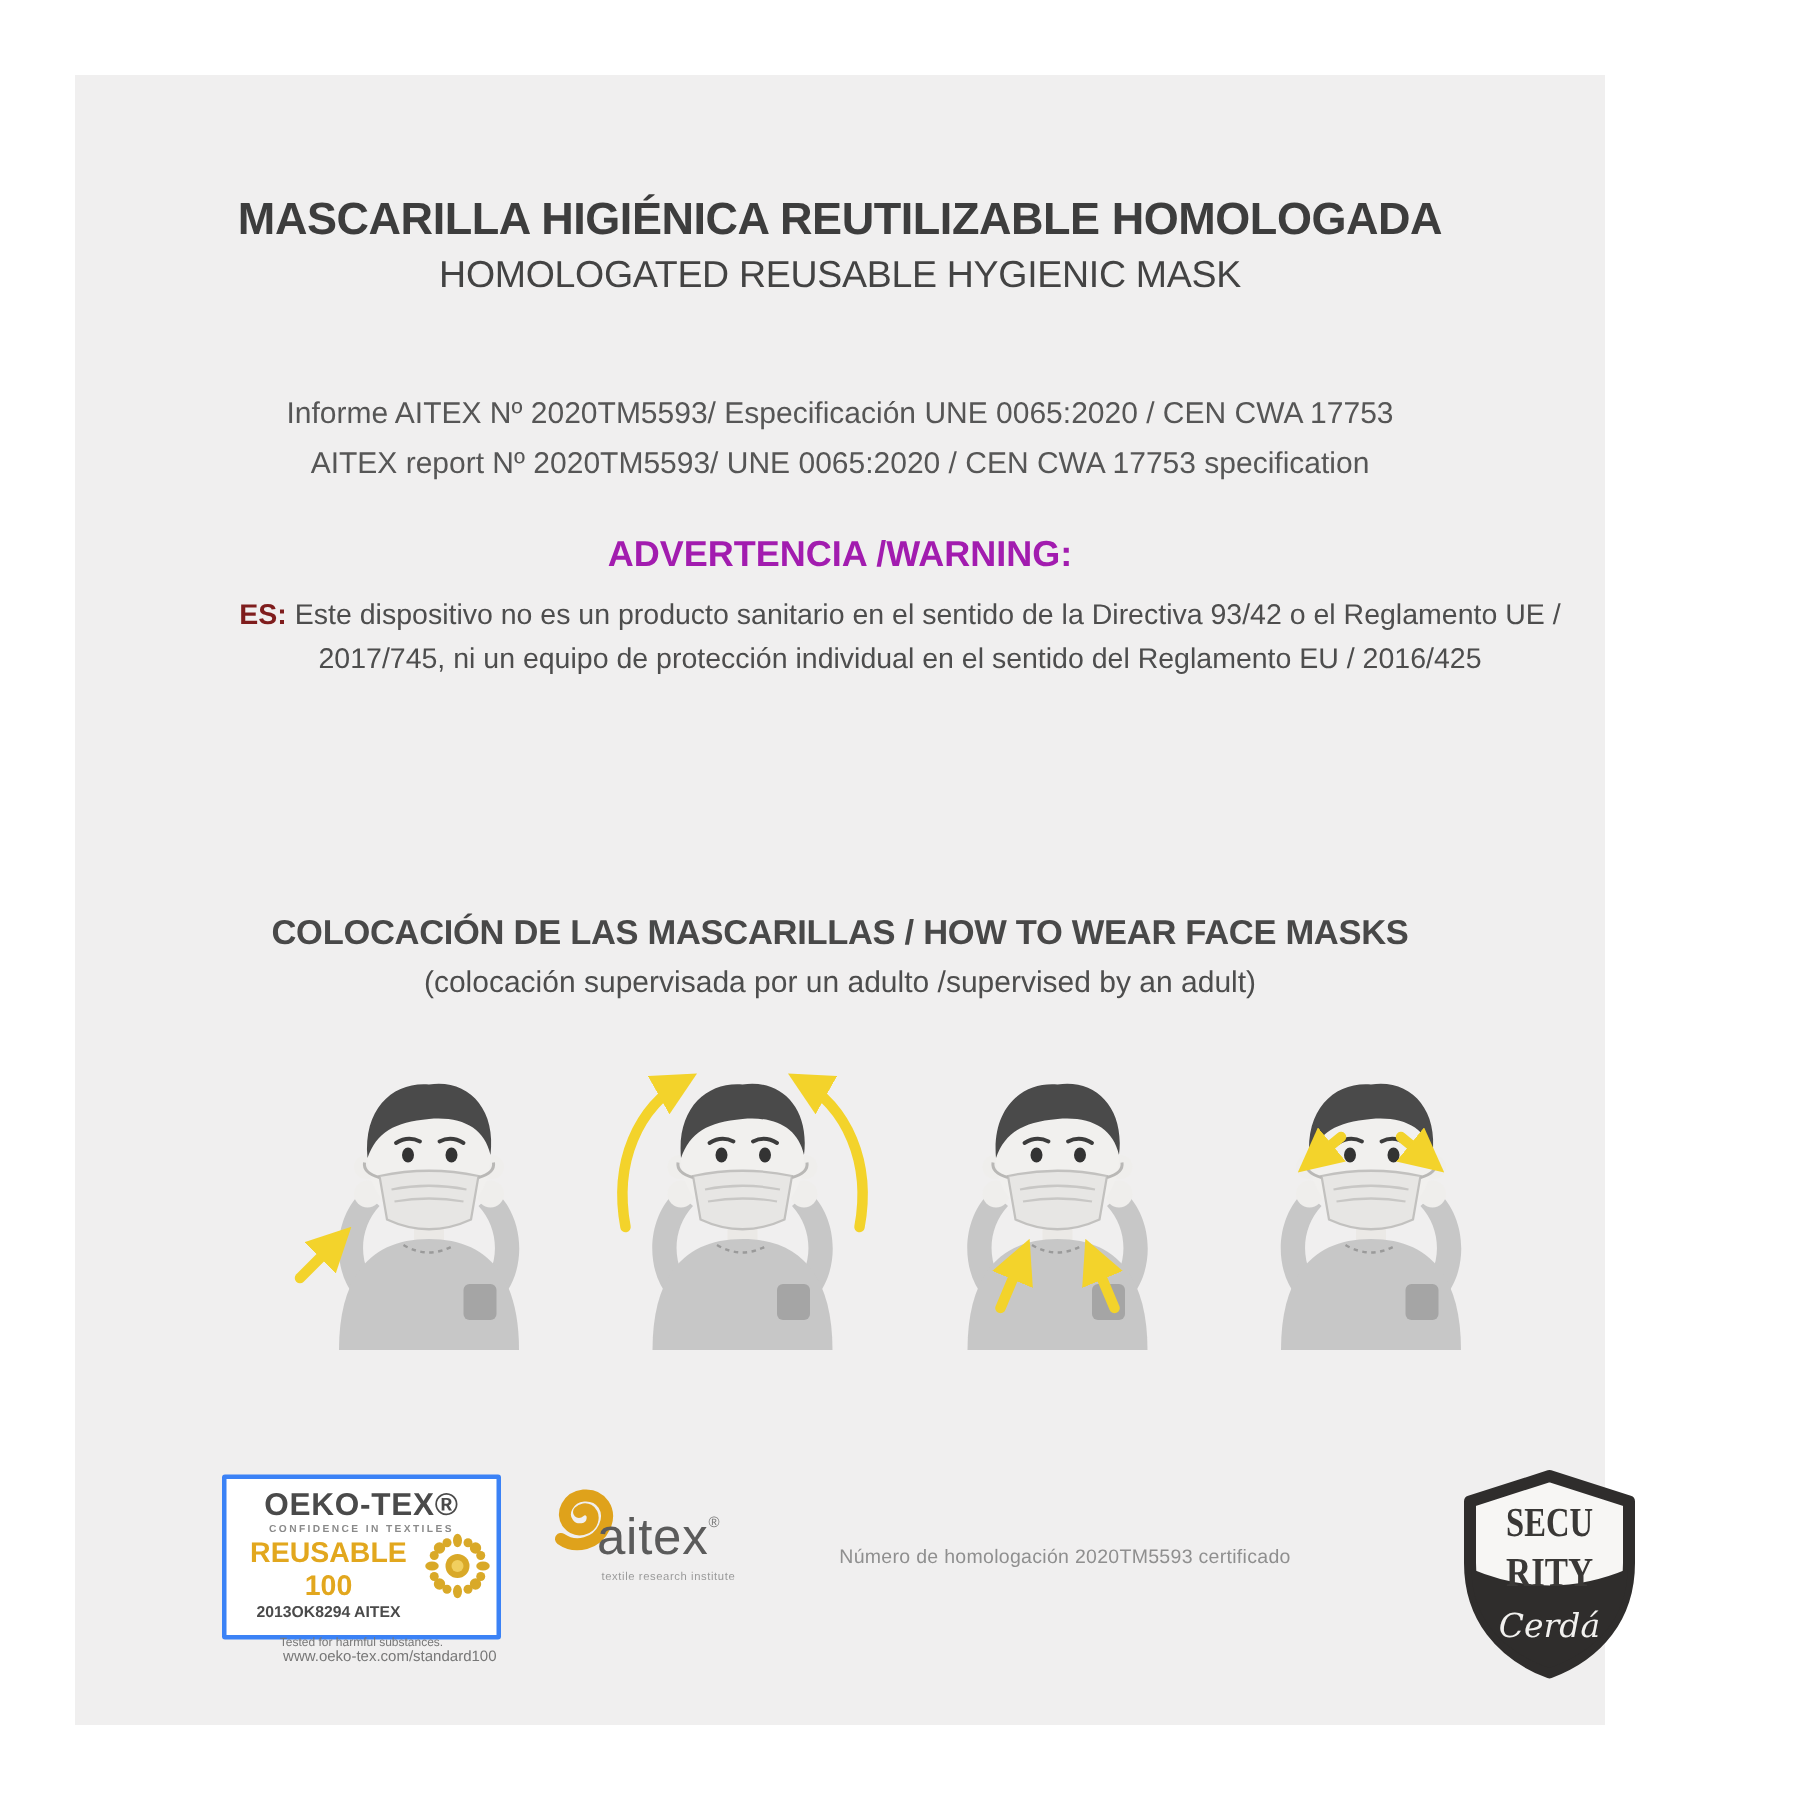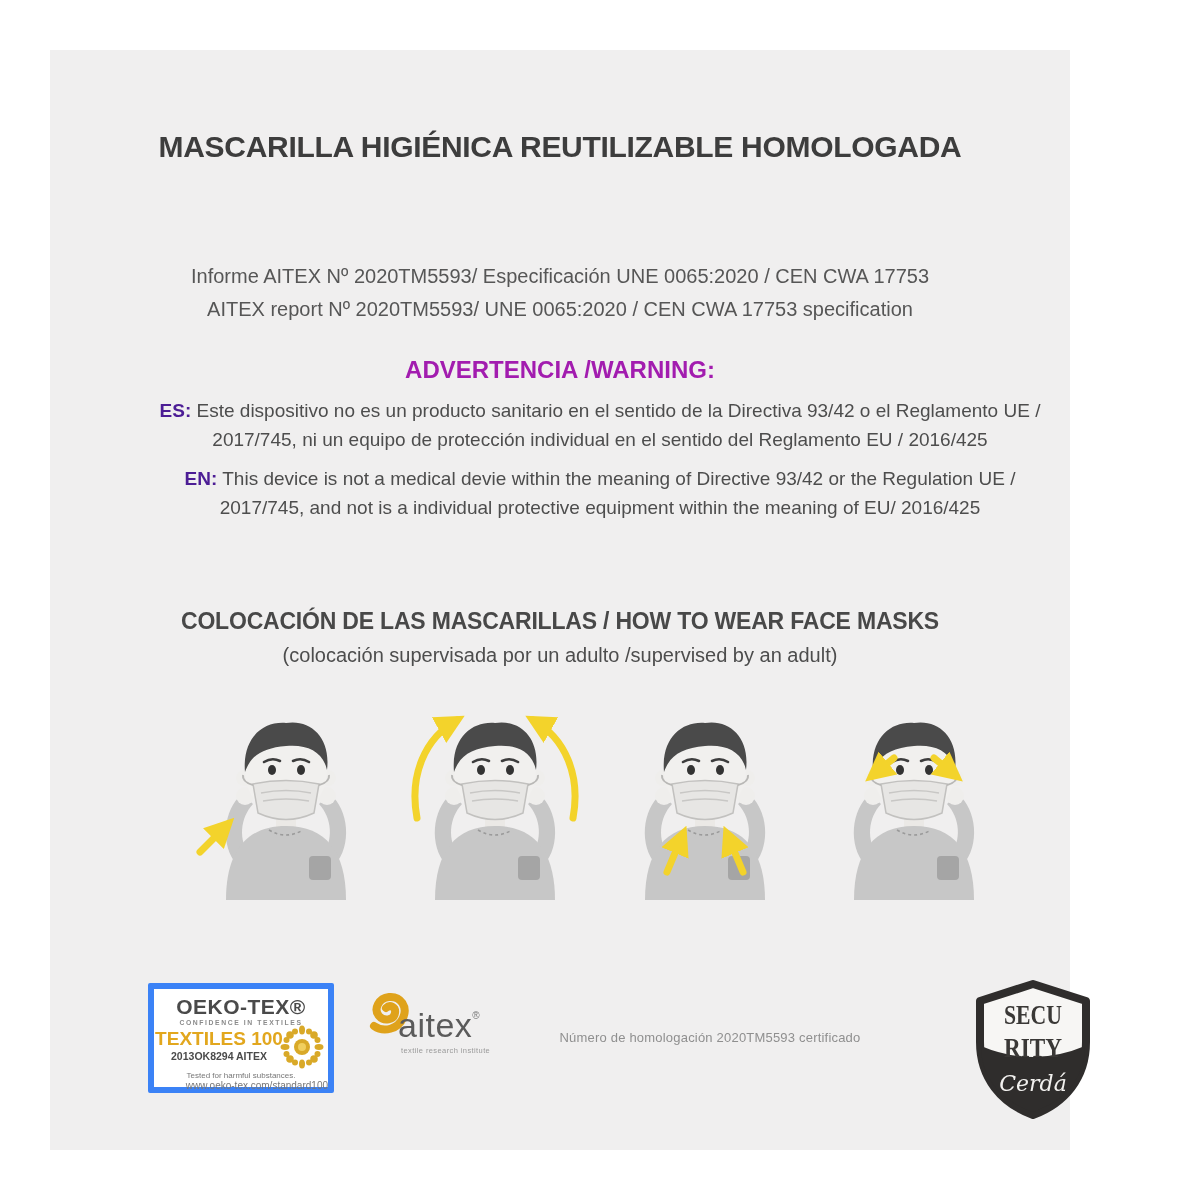--- a/index.html
+++ b/index.html
@@ -12,34 +12,34 @@
   .panel{
     position:absolute;left:50px;top:50px;width:1020px;height:1100px;
     background:#f0efef;
   }
   .center{position:absolute;left:0;right:0;text-align:center;}
   .title-es{top:80px;font-size:30px;font-weight:bold;color:#3d3d3d;letter-spacing:-0.3px;}
   .title-en{top:119px;font-size:25px;font-weight:500;color:#434343;letter-spacing:-0.2px;}
   .report{top:210px;font-size:20px;color:#565656;line-height:33px;}
   .warn-head{top:306px;font-size:24px;font-weight:600;color:#a21caf;}
   .para{font-size:19px;color:#4d4d4d;line-height:29px;width:900px;left:100px;right:auto;}
-  .para b{color:#4c1d95;}
+  .para b{color:#7f1d1d;}
   .para-es{top:346px;}
   .para-en{top:414px;}
   .howto-head{top:558px;font-size:23px;font-weight:600;color:#484848;letter-spacing:-0.2px;}
   .howto-sub{top:594px;font-size:20px;color:#4d4d4d;}
   .steps-row{
     position:absolute;top:650px;left:140px;width:820px;height:200px;
     display:flex;justify-content:space-between;align-items:flex-end;
   }
   .step{width:192px;height:200px;}
   
   .oeko-box{
     position:absolute;left:98px;top:933px;width:186px;height:110px;
-    background:#ffffff;border:6px solid #3b82f6;border-radius:2px;
+    background:#ffffff;border:3px solid #3b82f6;border-radius:2px;
     text-align:center;box-sizing:border-box;padding-top:7px;
   }
   .oeko-brand{font-size:21px;font-weight:bold;color:#4a4a4a;letter-spacing:0.5px;line-height:22px;}
   .oeko-tag{font-size:6.8px;letter-spacing:1.6px;color:#8a8a8a;font-weight:bold;line-height:10px;}
   .oeko-std{font-size:19px;font-weight:bold;color:#e2a71e;line-height:22px;margin-right:44px;}
   .oeko-code{font-size:10.5px;font-weight:bold;color:#4a4a4a;line-height:13px;margin-right:44px;}
   .oeko-tested{font-size:8px;color:#777;line-height:10px;margin-top:8px;}
   .oeko-url{font-size:10px;color:#777;line-height:10px;text-align:right;}
   .oeko-flower{position:absolute;right:4px;top:36px;width:44px;height:44px;}
   .aitex{position:absolute;left:302px;top:930px;width:150px;height:92px;}
@@ -50,35 +50,32 @@
   .homolog{position:absolute;left:440px;top:980px;width:440px;text-align:center;
     font-size:13px;color:#8f8f8f;letter-spacing:0.2px;}
   .badge{position:absolute;left:922px;top:928px;width:122px;height:142px;}
 </style>
 </head>
 <body>
 
 <div class="panel">
 
   <div class="center title-es">MASCARILLA HIGIÉNICA REUTILIZABLE HOMOLOGADA</div>
+  <div class="center title-en">HOMOLOGATED REUSABLE HYGIENIC MASK</div>
 
   <div class="center report">
     <div>Informe AITEX Nº 2020TM5593/ Especificación UNE 0065:2020 / CEN CWA 17753</div>
     <div>AITEX report Nº 2020TM5593/ UNE 0065:2020 / CEN CWA 17753 specification</div>
   </div>
 
   <div class="center warn-head">ADVERTENCIA /WARNING:</div>
 
   <div class="center para para-es">
     <b>ES:</b>
     <span>Este dispositivo no es un producto sanitario en el sentido de la Directiva 93/42 o el Reglamento UE / 2017/745, ni un equipo de protección individual en el sentido del Reglamento EU / 2016/425</span>
-  </div>
-  <div class="center para para-en">
-    <b>EN:</b>
-    <span>This device is not a medical devie within the meaning of Directive 93/42 or the Regulation UE / 2017/745, and not is a individual protective equipment within the meaning of EU/ 2016/425</span>
   </div>
 
   <div class="center howto-sub">(colocación supervisada por un adulto /supervised by an adult)</div>
   <div class="center howto-head">COLOCACIÓN DE LAS MASCARILLAS / HOW TO WEAR FACE MASKS</div>
 
   <svg width="0" height="0" style="position:absolute" aria-hidden="true">
     <defs>
       <g id="boy">
 
         <path d="M47,165 C30,145 33,110 52,94 L63,104 C50,118 48,140 60,156 Z" fill="#c7c7c7"></path>
@@ -131,21 +128,21 @@
     <svg class="step" viewBox="0 0 192 200" aria-label="pinch nose clip to fit">
       <use href="#boy"></use>
       <line x1="76" y1="58" x2="54" y2="76" stroke="#f3d32b" stroke-width="7" stroke-linecap="round" marker-end="url(#ah)"></line>
       <line x1="116" y1="58" x2="138" y2="76" stroke="#f3d32b" stroke-width="7" stroke-linecap="round" marker-end="url(#ah)"></line>
     </svg>
   </div>
 
   <div class="oeko-box">
     <div class="oeko-brand">OEKO-TEX®</div>
     <div class="oeko-tag">CONFIDENCE IN TEXTILES</div>
-    <div class="oeko-std">TEXTILES 100</div>
+    <div class="oeko-std">REUSABLE 100</div>
     <div class="oeko-code">2013OK8294 AITEX</div>
     <div class="oeko-tested">Tested for harmful substances.</div>
     <div class="oeko-url">www.oeko-tex.com/standard100</div>
     <svg class="oeko-flower" viewBox="0 0 44 44">
       <g fill="#d9a928">
         <ellipse cx="22" cy="5" rx="3" ry="4.5"></ellipse>
           <ellipse cx="22" cy="39" rx="3" ry="4.5"></ellipse>
         <ellipse cx="5" cy="22" rx="4.5" ry="3"></ellipse>
           <ellipse cx="39" cy="22" rx="4.5" ry="3"></ellipse>
         <ellipse cx="10" cy="10" rx="3.8" ry="3.8"></ellipse>

